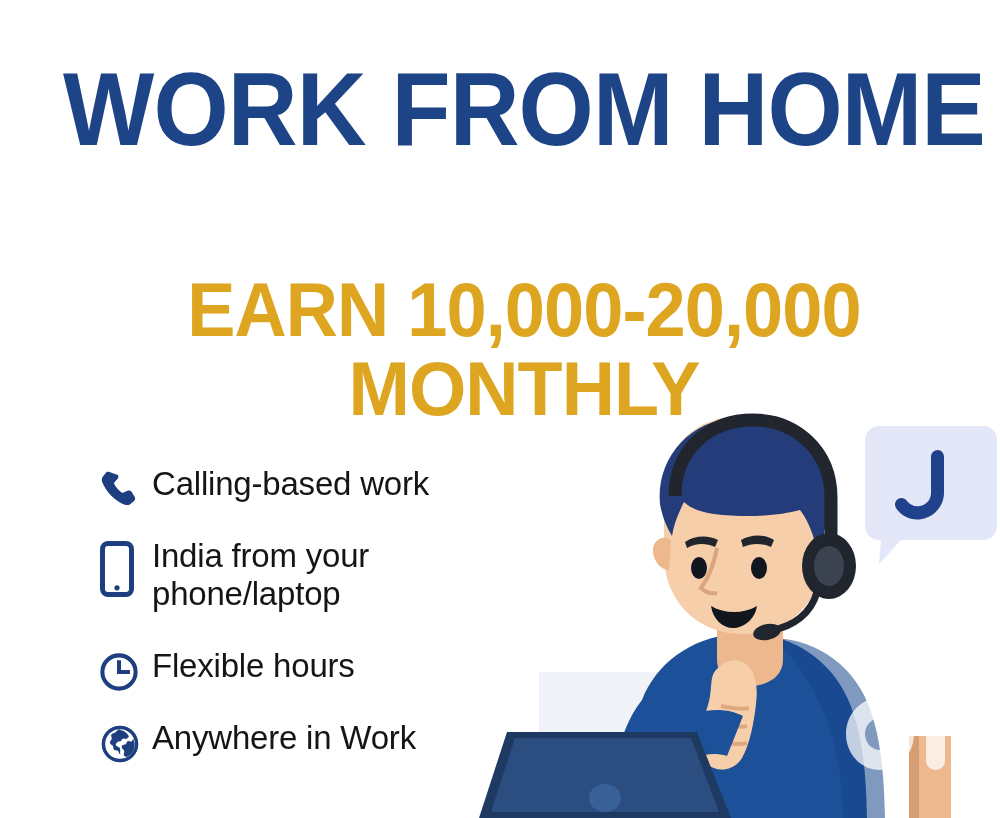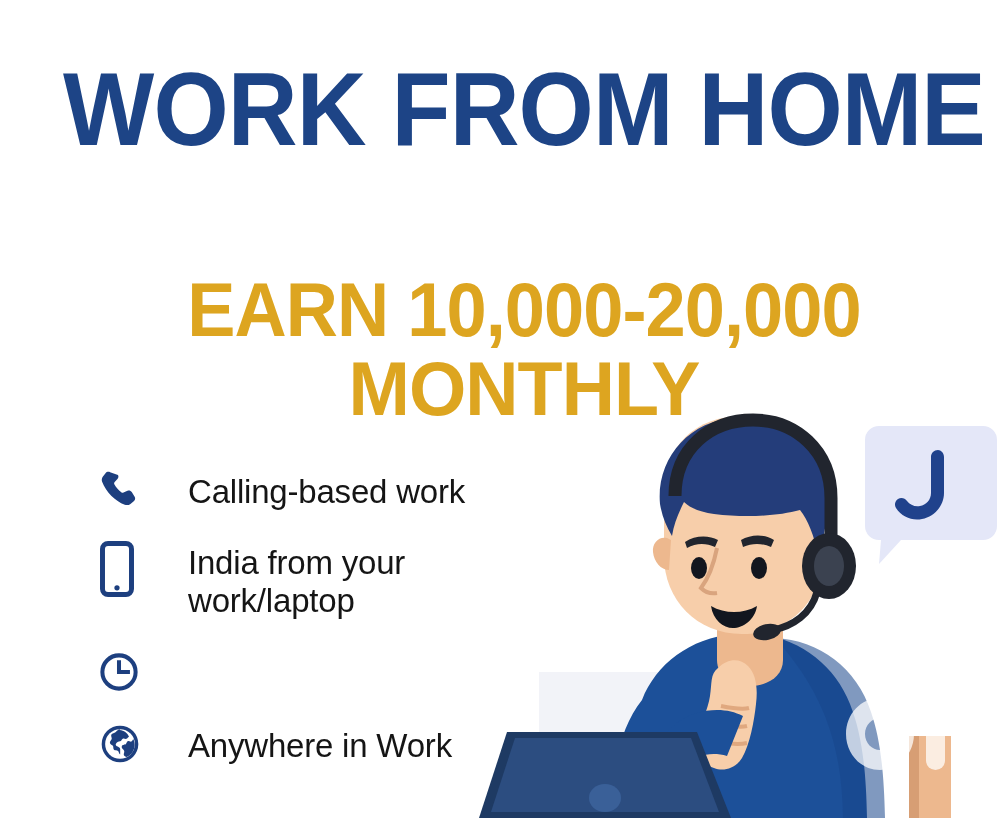--- a/index.html
+++ b/index.html
@@ -64,23 +64,22 @@
 
   
   #features {
     position: absolute;
     left: 74px;
     top: 462px;
     width: 470px;
   }
   .feature-row {
     display: flex;
-    align-items: center;
+    align-items: flex-start;
     margin-bottom: 16px;
-    gap: 36px;
   }
   .feature-icon {
     width: 54px;
     min-width: 54px;
     height: 56px;
     display: flex;
     align-items: center;
     justify-content: flex-start;
   }
   .feature-label {
@@ -141,31 +140,32 @@
 
     <div class="feature-row" id="feature-2">
       <span class="feature-icon">
         <svg width="38" height="58" viewBox="0 0 26 42" aria-hidden="true">
           <rect x="2.5" y="2.5" width="21" height="37" rx="4" ry="4" fill="#ffffff" stroke="#1d3f7f" stroke-width="3.6"></rect>
           <circle cx="13" cy="34.6" r="1.9" fill="#1d3f7f"></circle>
         </svg>
       </span>
       <span class="feature-label">
         <span>India from your</span><br>
-        <span>work/laptop</span>
+        <span>phone/laptop</span>
       </span>
     </div>
 
     <div class="feature-row" id="feature-3">
       <span class="feature-icon">
         <svg width="42" height="42" viewBox="0 0 24 24" aria-hidden="true">
           <circle cx="12" cy="12" r="9.5" fill="#ffffff" stroke="#1d3f7f" stroke-width="2.3"></circle>
           <path d="M12 6.4V12h5.1" fill="none" stroke="#1d3f7f" stroke-width="2.3" stroke-linecap="square"></path>
         </svg>
       </span>
+      <span class="feature-label">Flexible hours</span>
     </div>
 
     <div class="feature-row" id="feature-4">
       <span class="feature-icon">
         <svg width="44" height="44" viewBox="0 0 24 24" aria-hidden="true">
           <circle cx="12" cy="12" r="10" fill="#1d3f7f"></circle>
           <circle cx="12" cy="12" r="8.1" fill="#ffffff"></circle>
           <path fill="#1d3f7f" d="M12 3.9c-1.0 0-1.6.9-2.3 1.5-.8.7-1.9.6-2.4 1.4-.4.8.3 1.6.2 2.4-.1.9-1.2 1.3-1.0 2.2.2.8 1.3 1.0 1.7 1.7.3.6 0 1.5.5 2 .6.6 1.6.2 2.2.7.6.5.5 1.6 1.2 1.9V14.8c0-.5-.5-.8-.9-1.1-.5-.4-1.3-.5-1.5-1.1-.2-.6.4-1.2.8-1.6.5-.5 1.4-.4 2-.7.5-.3.6-1.1 1.2-1.3.6-.2 1.2.4 1.8.2.6-.2.8-1.0 1.4-1.2-.9-2-2.8-3.4-5-3.6z"></path>
           <path fill="#1d3f7f" d="M19.4 9.2c-.5.4-.6 1.3-1.2 1.5-.7.2-1.4-.5-2.0-.2-.6.3-.6 1.2-1.1 1.6-.5.4-1.3.2-1.8.6-.4.3-.4.9-.3 1.4.2.7 1.1 1.0 1.3 1.7.2.7-.4 1.5-.2 2.2.2.6.9.9 1.5 1.1 2.6-1.1 4.4-3.7 4.4-6.7 0-1.2-.3-2.3-.8-3.3z"></path>
         </svg>

